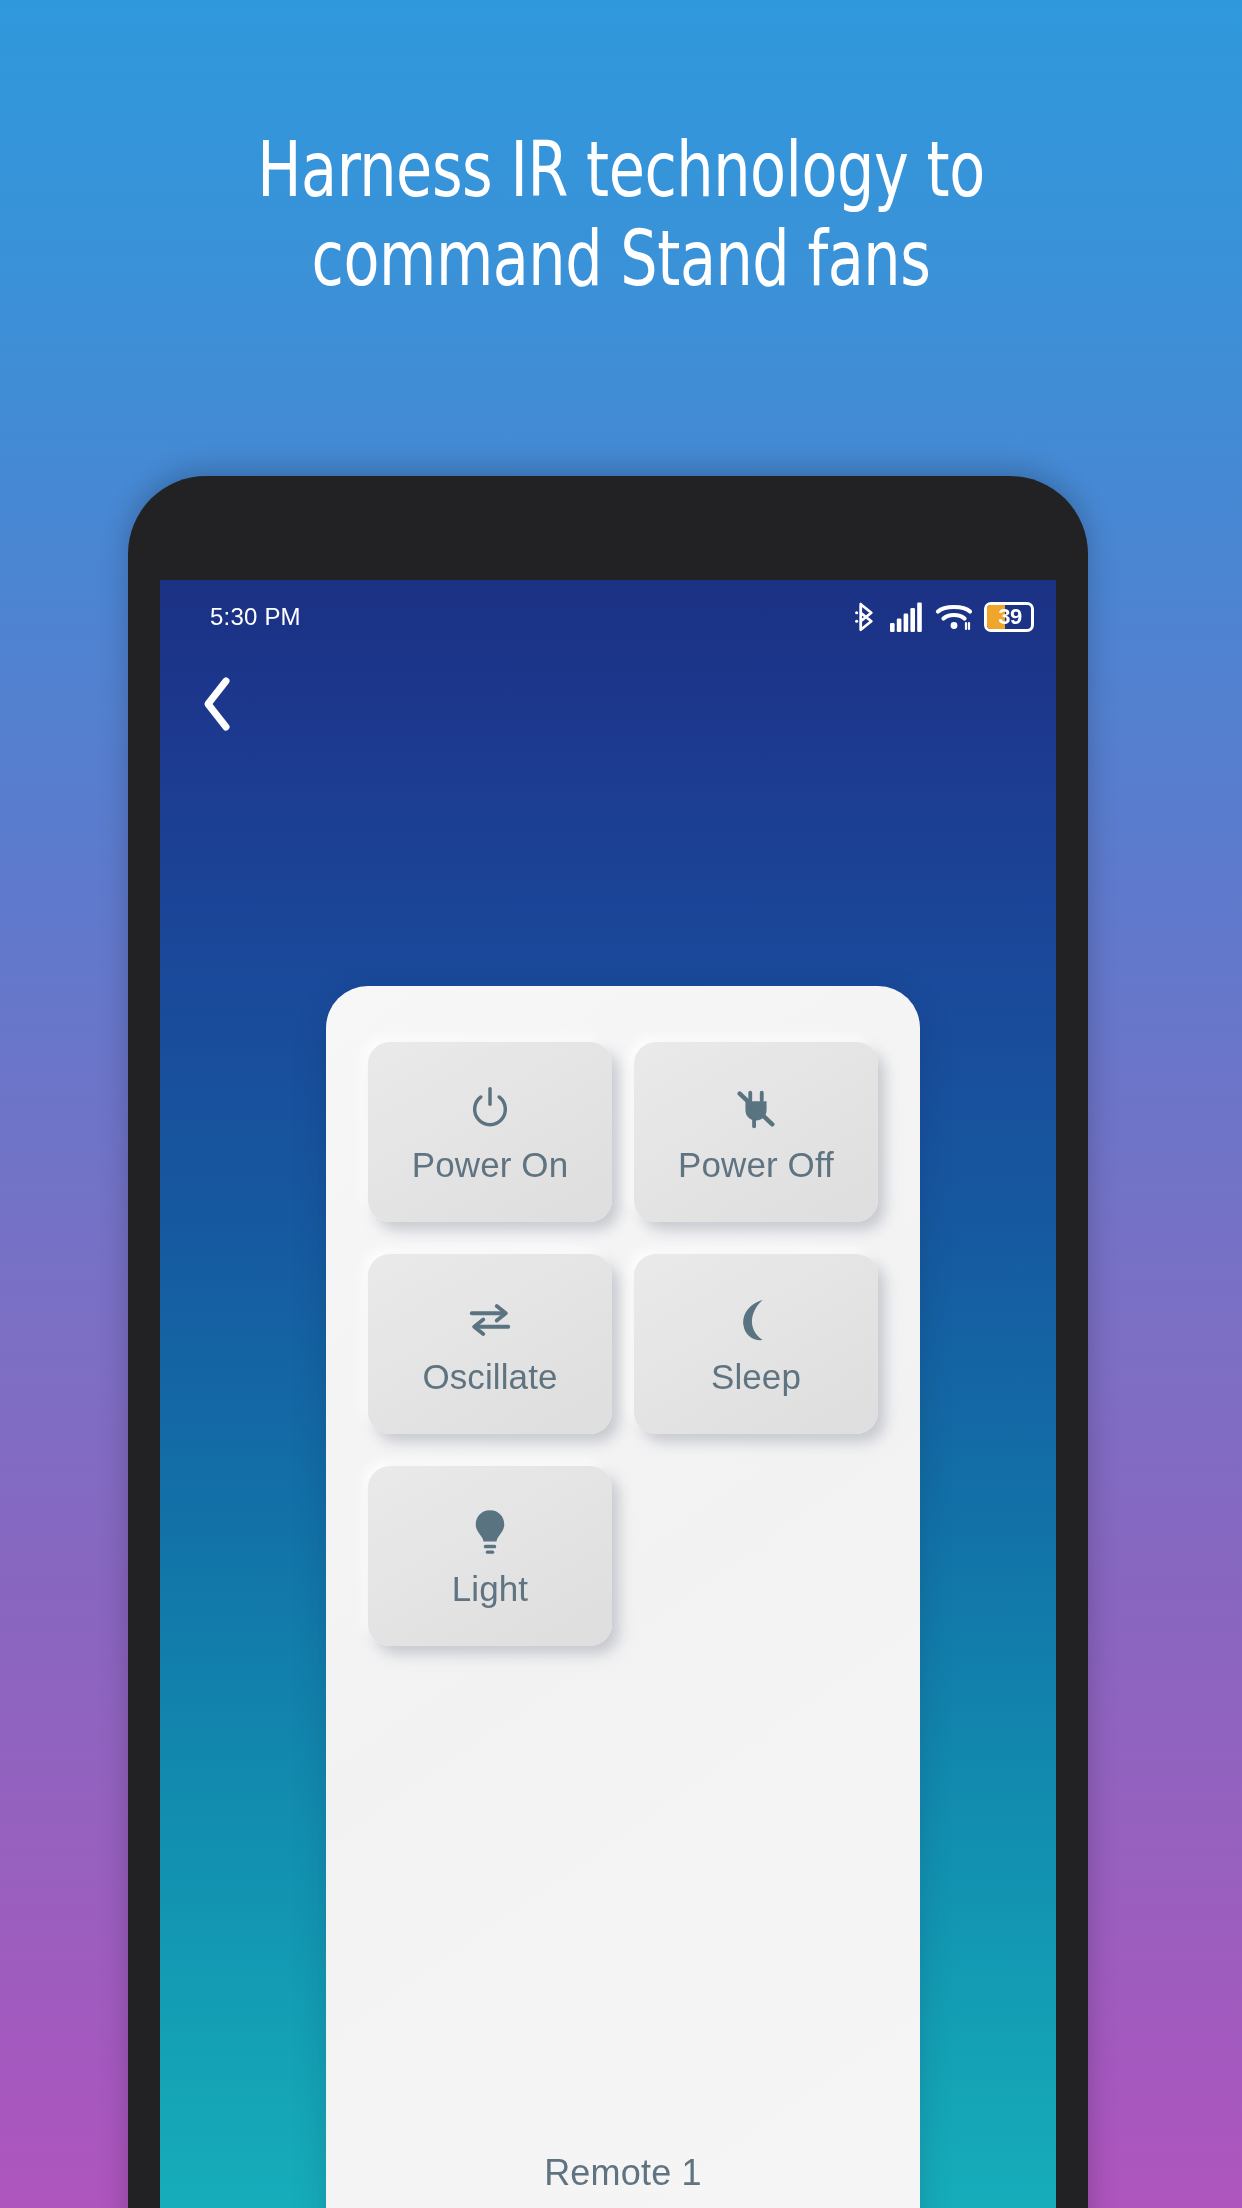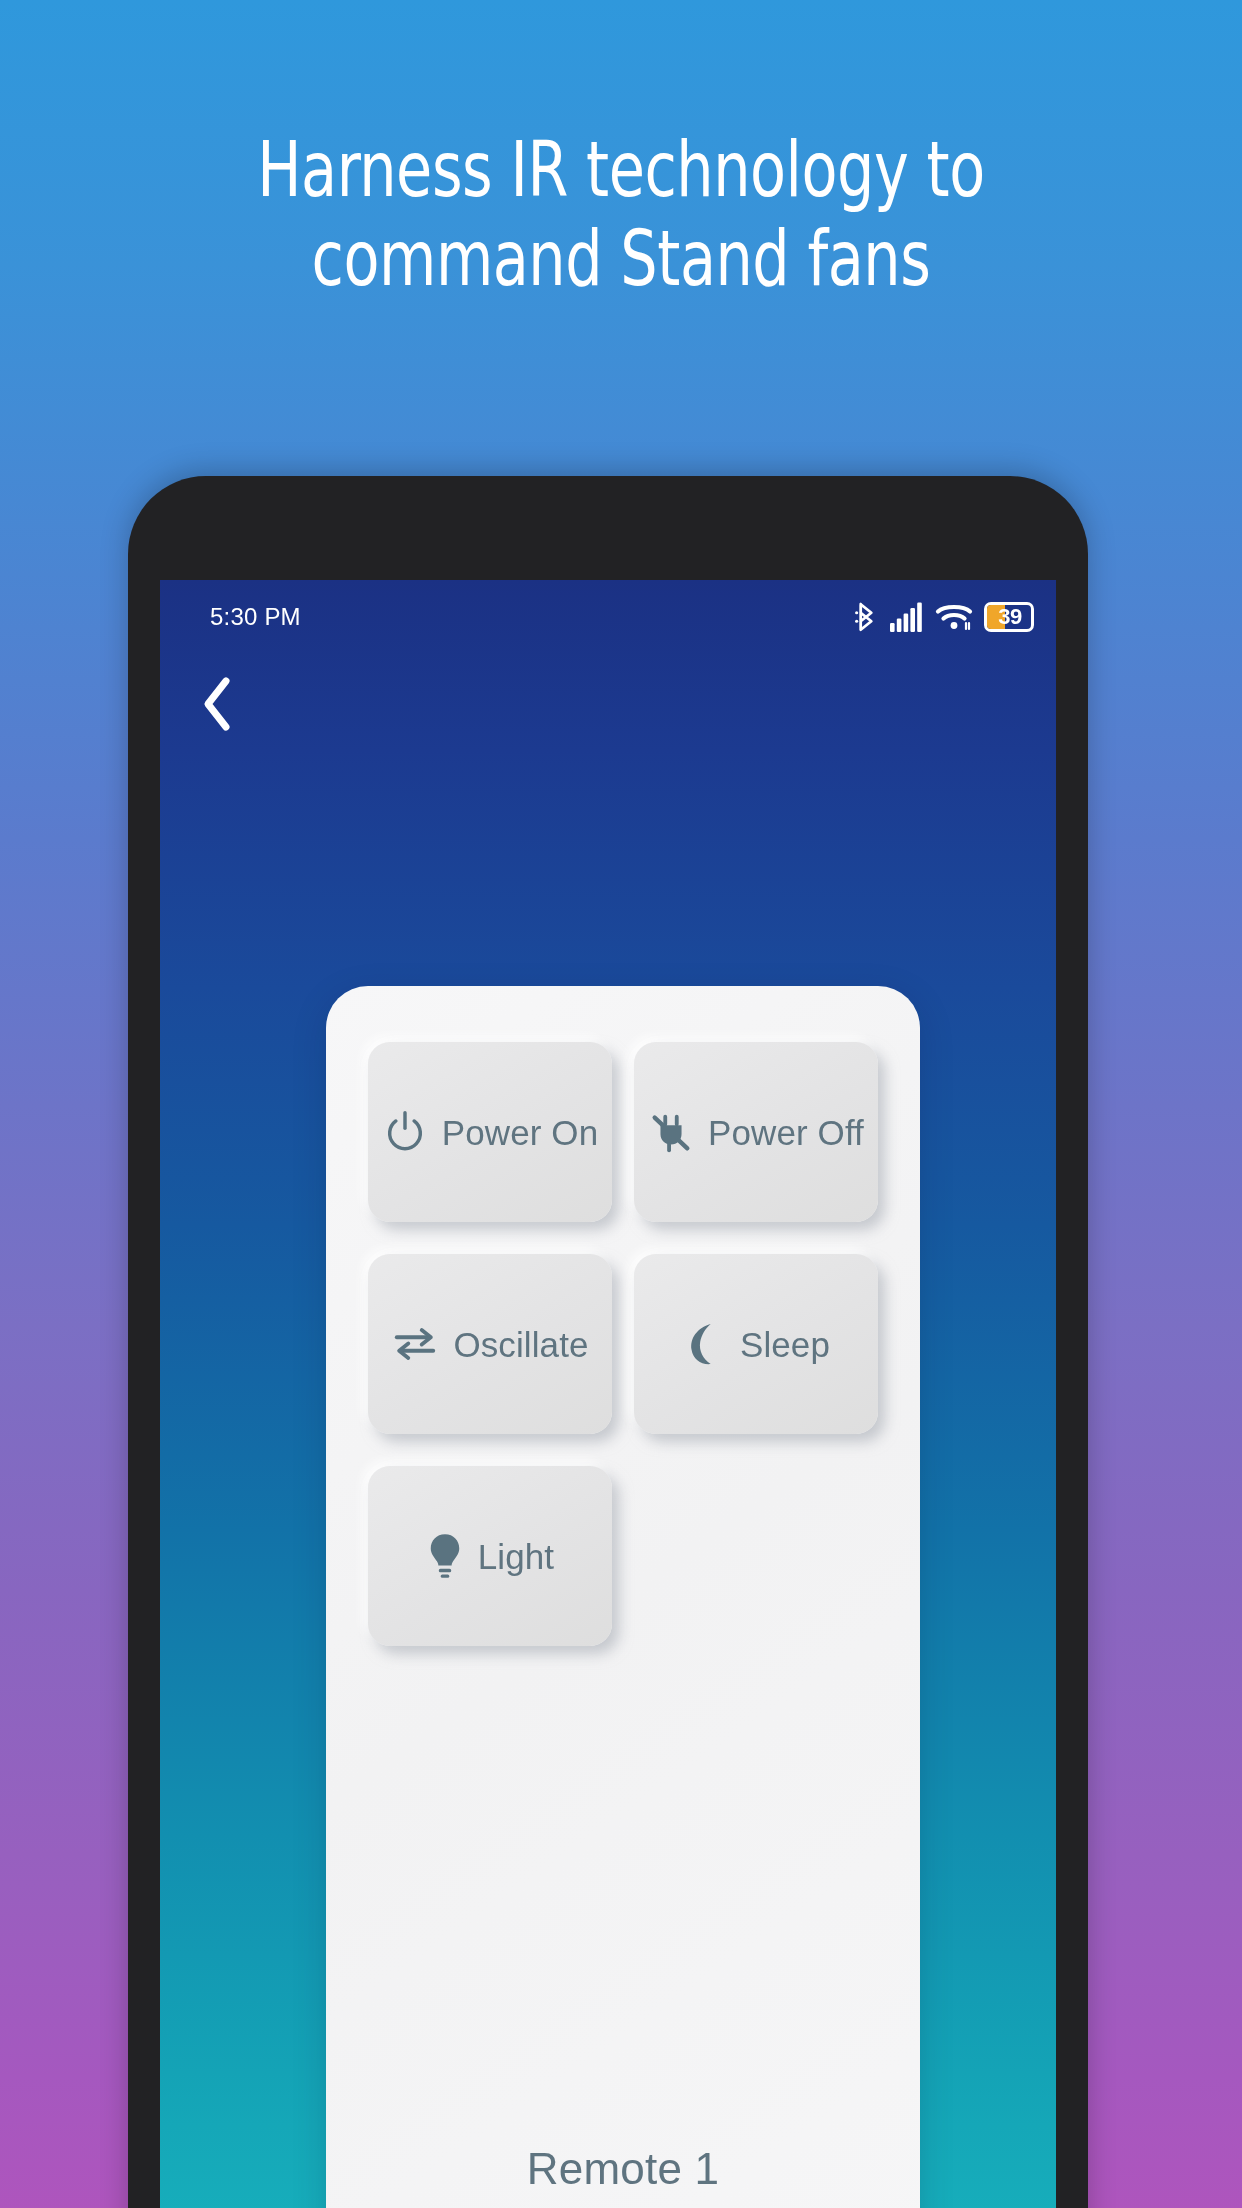--- a/index.html
+++ b/index.html
@@ -173,21 +173,21 @@
     grid-template-columns: 1fr 1fr;
     grid-auto-rows: 180px;
     column-gap: 22px;
     row-gap: 32px;
   }
 
   .remote-btn {
     background: linear-gradient(150deg, #eaeaeb 0%, #e3e3e4 55%, #dedede 100%);
     border-radius: 22px;
     display: flex;
-    flex-direction: row;
+    flex-direction: column;
     align-items: center;
     justify-content: center;
     gap: 14px;
     cursor: pointer;
     box-shadow:
        7px 8px 14px rgba(160,165,175,0.55),
       -5px -5px 11px rgba(255,255,255,0.92);
   }
   .remote-btn .ico {
     height: 50px;
@@ -204,21 +204,21 @@
     letter-spacing: 0.1px;
   }
 
   .card-footer {
     margin-top: auto;
     padding-bottom: 82px;
     text-align: center;
   }
   .card-footer .remote-name {
     color: #5f7480;
-    font-size: 44px;
+    font-size: 36px;
     font-weight: 400;
     letter-spacing: 0.2px;
   }
 </style>
 </head>
 <body>
 
 <div class="headline">Harness IR technology to
 command Stand fans</div>
 

